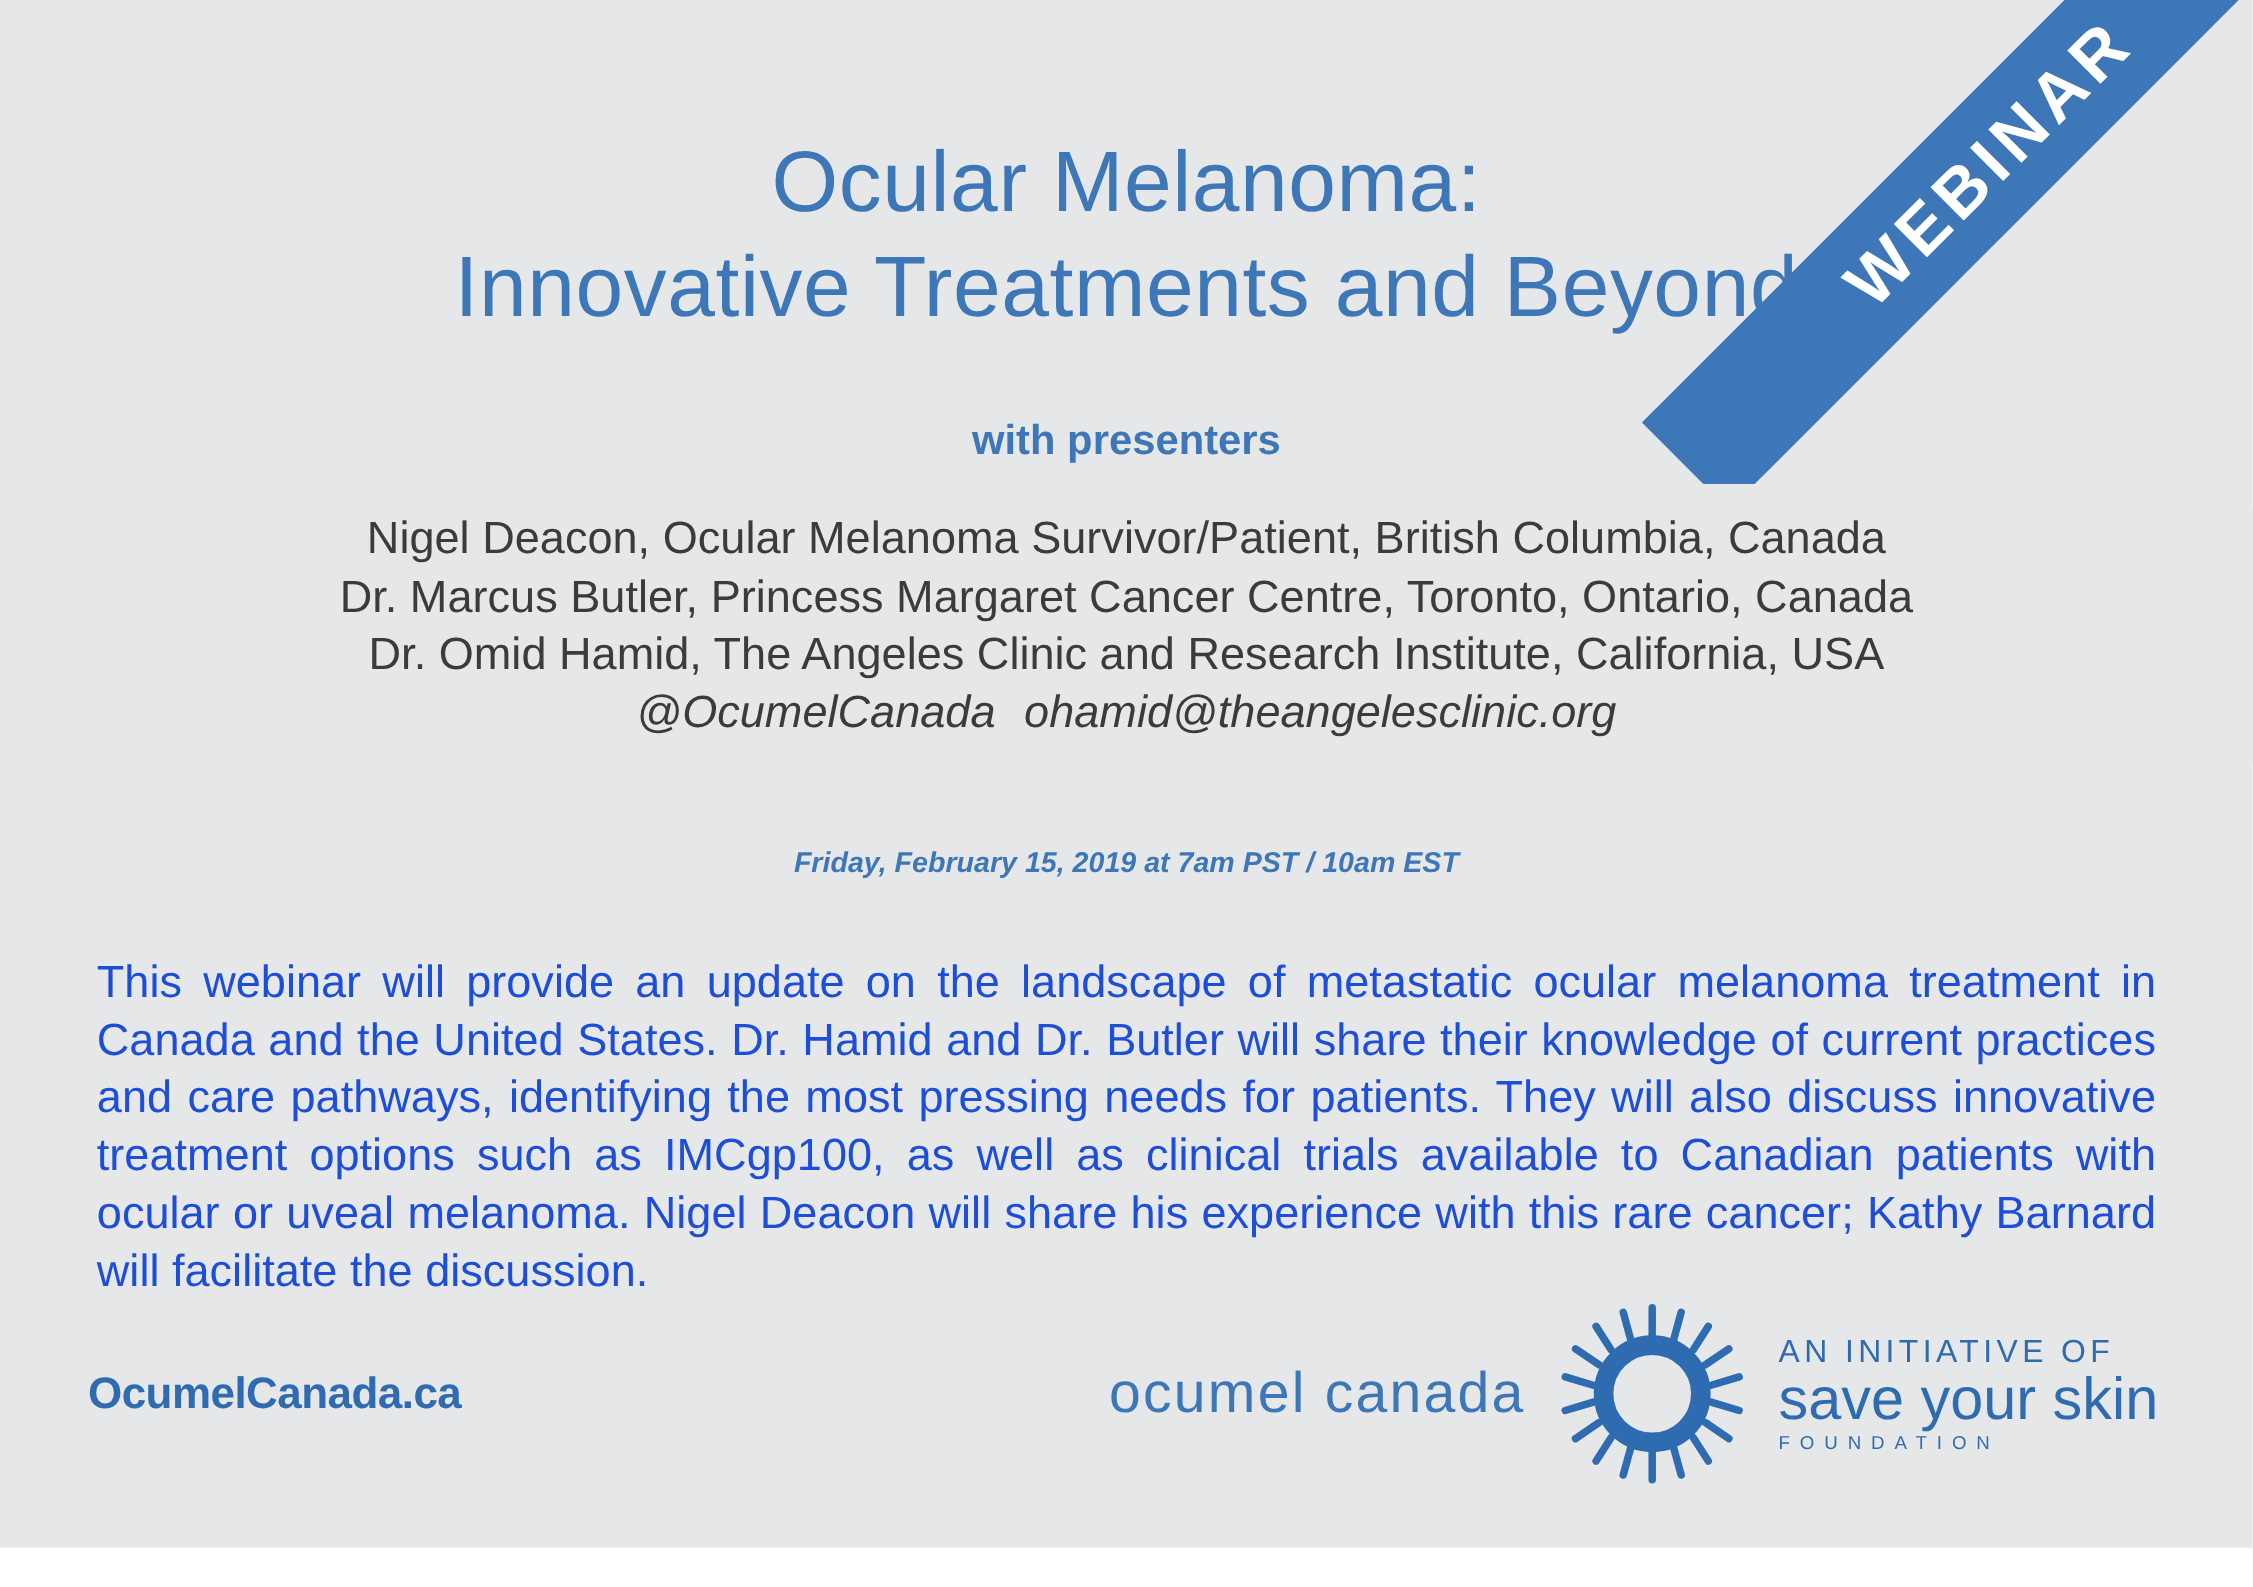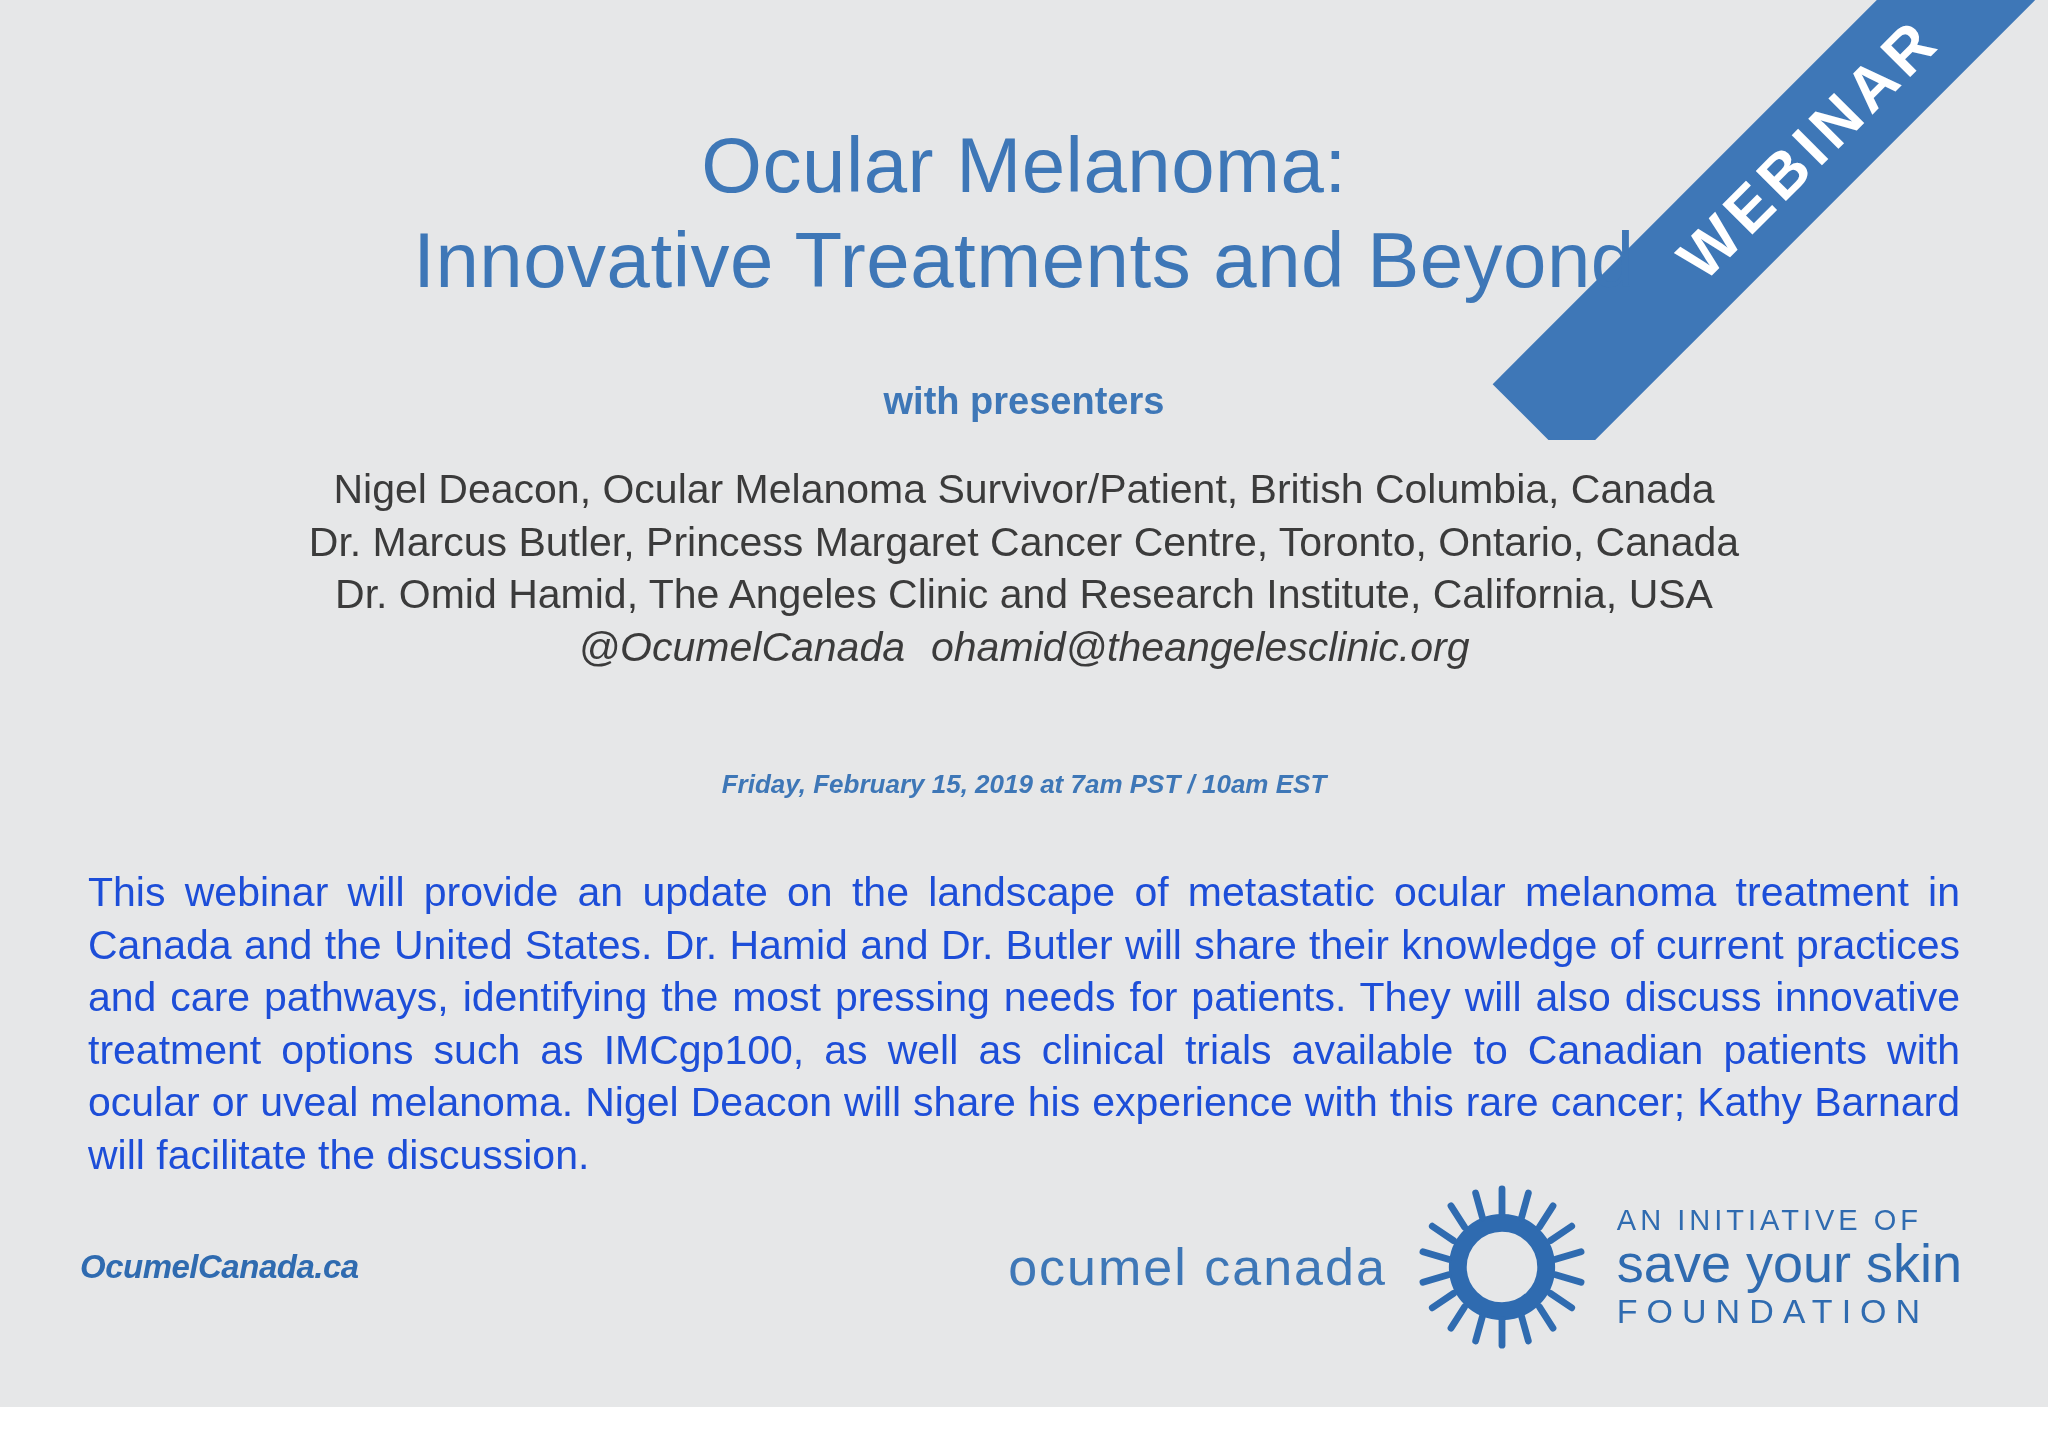--- a/index.html
+++ b/index.html
@@ -120,24 +120,23 @@
     bottom: 86px;
     height: 180px;
     padding: 0 80px;
     box-sizing: border-box;
     display: flex;
     align-items: center;
     justify-content: space-between;
   }
   .site-link {
     color: #2f6bb0;
-    font-size: 33px;
+    font-size: 40px;
     font-weight: bold;
     letter-spacing: -0.5px;
-    font-style: italic;
   }
   .brand-group {
     display: flex;
     align-items: center;
     gap: 30px;
     margin-right: 6px;
   }
   .brand-word {
     color: #3e77b7;
     font-size: 52px;
@@ -160,21 +159,21 @@
     font-size: 29px;
     letter-spacing: 4px;
     font-weight: normal;
   }
   .initiative .l2 {
     font-size: 54px;
     letter-spacing: 0px;
     font-weight: normal;
   }
   .initiative .l3 {
-    font-size: 34px;
+    font-size: 17px;
     letter-spacing: 9px;
     margin-top: 2px;
   }
   .bottom-strip {
     position: absolute;
     left: 0;
     right: 0;
     bottom: 0;
     height: 36px;
     background: #ffffff;

